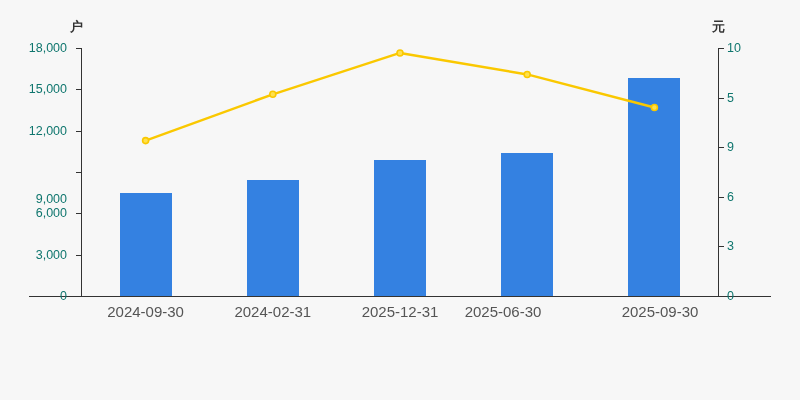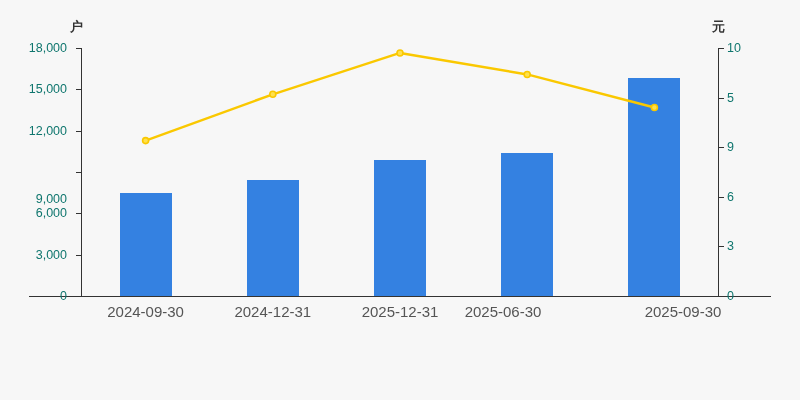--- a/index.html
+++ b/index.html
@@ -137,24 +137,24 @@
   <div id="plot">
       <div class="bar" title="2024-09-30 7500 户" style="left: 37.6px; height: 103.333px; background: rgb(52, 129, 225);"></div>
       <div class="bar" title="2024-12-31 8400 户" style="left: 164.8px; height: 115.733px; background: rgb(52, 129, 225);"></div>
       <div class="bar" title="2025-03-31 9900 户" style="left: 292px; height: 136.4px; background: rgb(52, 129, 225);"></div>
       <div class="bar" title="2025-06-30 10400 户" style="left: 419.2px; height: 143.289px; background: rgb(52, 129, 225);"></div>
       <div class="bar" title="2025-09-30 15800 户" style="left: 546.4px; height: 217.689px; background: rgb(52, 129, 225);"></div>
     </div>
 
   <div id="category-labels">
       <div class="cat-label" style="left: 145.6px;">2024-09-30</div>
-      <div class="cat-label" style="left: 272.8px;">2024-12-31</div>
+      <div class="cat-label" style="left: 272.8px;">2024-02-31</div>
       <div class="cat-label" style="left: 400px;">2025-12-31</div>
       <div class="cat-label" style="left: 503px;">2025-06-30</div>
-      <div class="cat-label" style="left: 683px;">2025-09-30</div>
+      <div class="cat-label" style="left: 660px;">2025-09-30</div>
     </div>
 
   <svg id="line-svg" viewBox="0 0 800 400">
       <polyline points="145.6,140.58666666666664 272.8,94.29333333333335 400,52.96000000000001 527.2,74.45333333333335 654.4,107.52000000000001" fill="none" stroke="#fac800" stroke-width="2.4" stroke-linejoin="round" stroke-linecap="round"></polyline>
       <circle cx="145.6" cy="140.58666666666664" r="3" fill="#ffe14d" stroke="#fac800" stroke-width="1.6">
         <title>2024-09-30 9.4 元</title>
       </circle>
       <circle cx="272.8" cy="94.29333333333335" r="3" fill="#ffe14d" stroke="#fac800" stroke-width="1.6">
         <title>2024-12-31 12.2 元</title>
       </circle>

